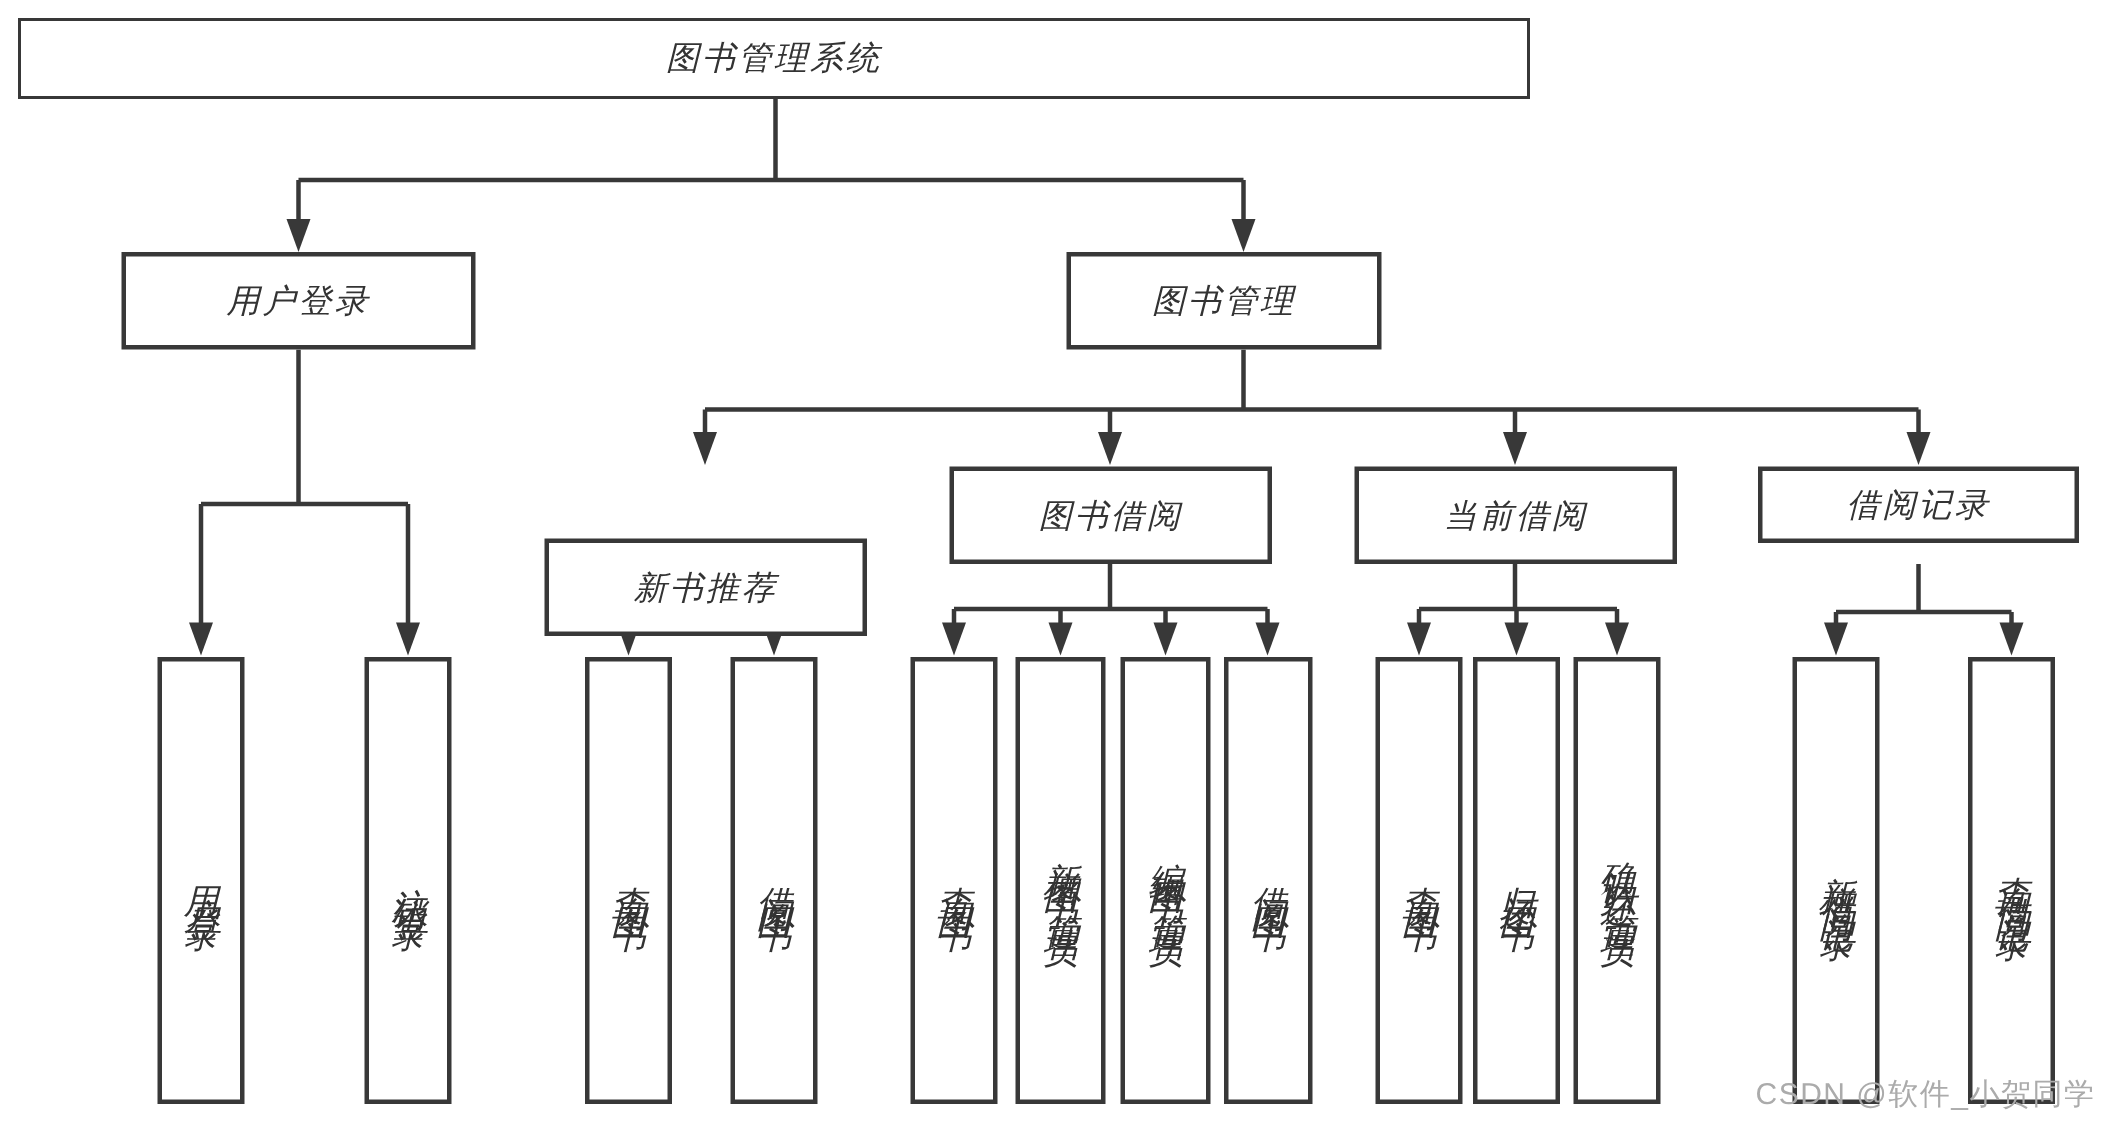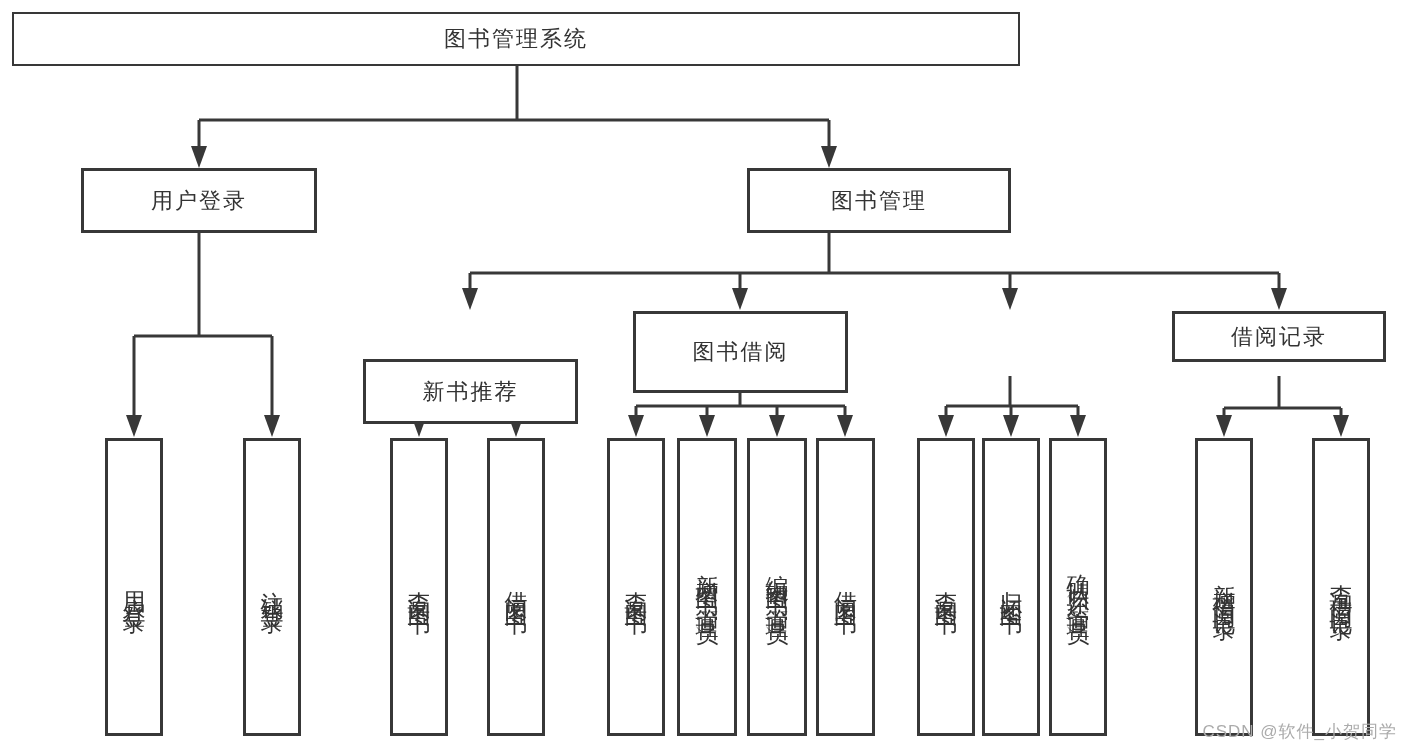--- a/index.html
+++ b/index.html
@@ -6,31 +6,32 @@
   .canvas{
     position:relative;width:1405px;height:747px;background:#fff;
     font-family:"Liberation Sans",sans-serif;overflow:hidden;
   }
   .connectors{position:absolute;left:0;top:0;}
   .node{
     position:absolute;box-sizing:border-box;background:#fff;
     border:3px solid #383838;color:#333;
     display:flex;align-items:center;justify-content:center;
     text-align:center;
+    font-style:italic;
   }
   .hbox{font-size:22px;letter-spacing:2px;}
   .root{border-width:2px;}
   .leaf{
     writing-mode:vertical-rl;text-orientation:mixed;
     font-size:23px;letter-spacing:7px;line-height:1;
     padding:4px 0;
   }
   .watermark{
     position:absolute;right:8px;bottom:4px;
-    font-size:17px;letter-spacing:1px;color:#ababab;
+    font-size:20px;letter-spacing:1px;color:#ababab;
     white-space:nowrap;
   }
 </style>
 </head>
 <body>
 
 <div class="canvas">
 
   <svg class="connectors" width="1405" height="747" viewBox="0 0 1405 747">
     <g stroke="#383838" stroke-width="3" fill="none">
@@ -61,24 +62,25 @@
       <polygon points="1003,415 1019,415 1011,437"></polygon>
       <polygon points="1070,415 1086,415 1078,437"></polygon>
       <polygon points="1216,415 1232,415 1224,437"></polygon>
       <polygon points="1333,415 1349,415 1341,437"></polygon>
     </g>
   </svg>
 
   <div class="node hbox root" style="left:12px;top:12px;width:1008px;height:54px;">图书管理系统</div>
 
   <div class="node hbox" style="left:81px;top:168px;width:236px;height:65px;">用户登录</div>
-  <div class="node hbox" style="left:711px;top:168px;width:264px;height:65px;margin-left:36px;">图书管理</div>
+  <div class="node hbox" style="left:711px;top:168px;width:210px;height:65px;">图书管理</div>
 
   <div class="node hbox" style="left:363px;top:311px;width:215px;height:65px;margin-top:48px;">新书推荐</div>
-  <div class="node hbox" style="left:633px;top:311px;width:215px;height:82px;">图书借阅</div>
+  <div class="node hbox" style="left:633px;top:311px;width:215px;height:65px;">图书借阅</div>
+  <div class="node hbox" style="left:903px;top:311px;width:215px;height:65px;">当前借阅</div>
   <div class="node hbox" style="left:1172px;top:311px;width:214px;height:51px;">借阅记录</div>
 
   <div class="node leaf" style="left:105px;top:438px;width:58px;height:298px;">用户登录</div>
   <div class="node leaf" style="left:243px;top:438px;width:58px;height:298px;">注销登录</div>
 
   <div class="node leaf" style="left:390px;top:438px;width:58px;height:298px;">查询图书</div>
   <div class="node leaf" style="left:487px;top:438px;width:58px;height:298px;">借阅图书</div>
 
   <div class="node leaf" style="left:607px;top:438px;width:58px;height:298px;">查询图书</div>
   <div class="node leaf" style="left:677px;top:438px;width:60px;height:298px;">新增图书（管理员）</div>

